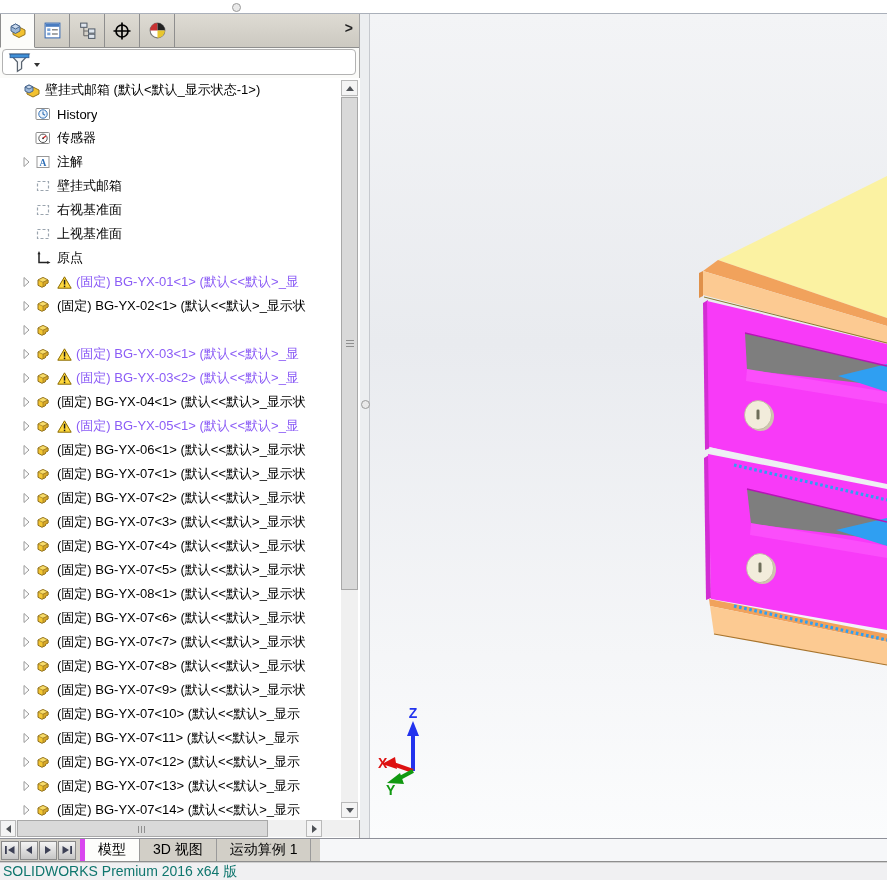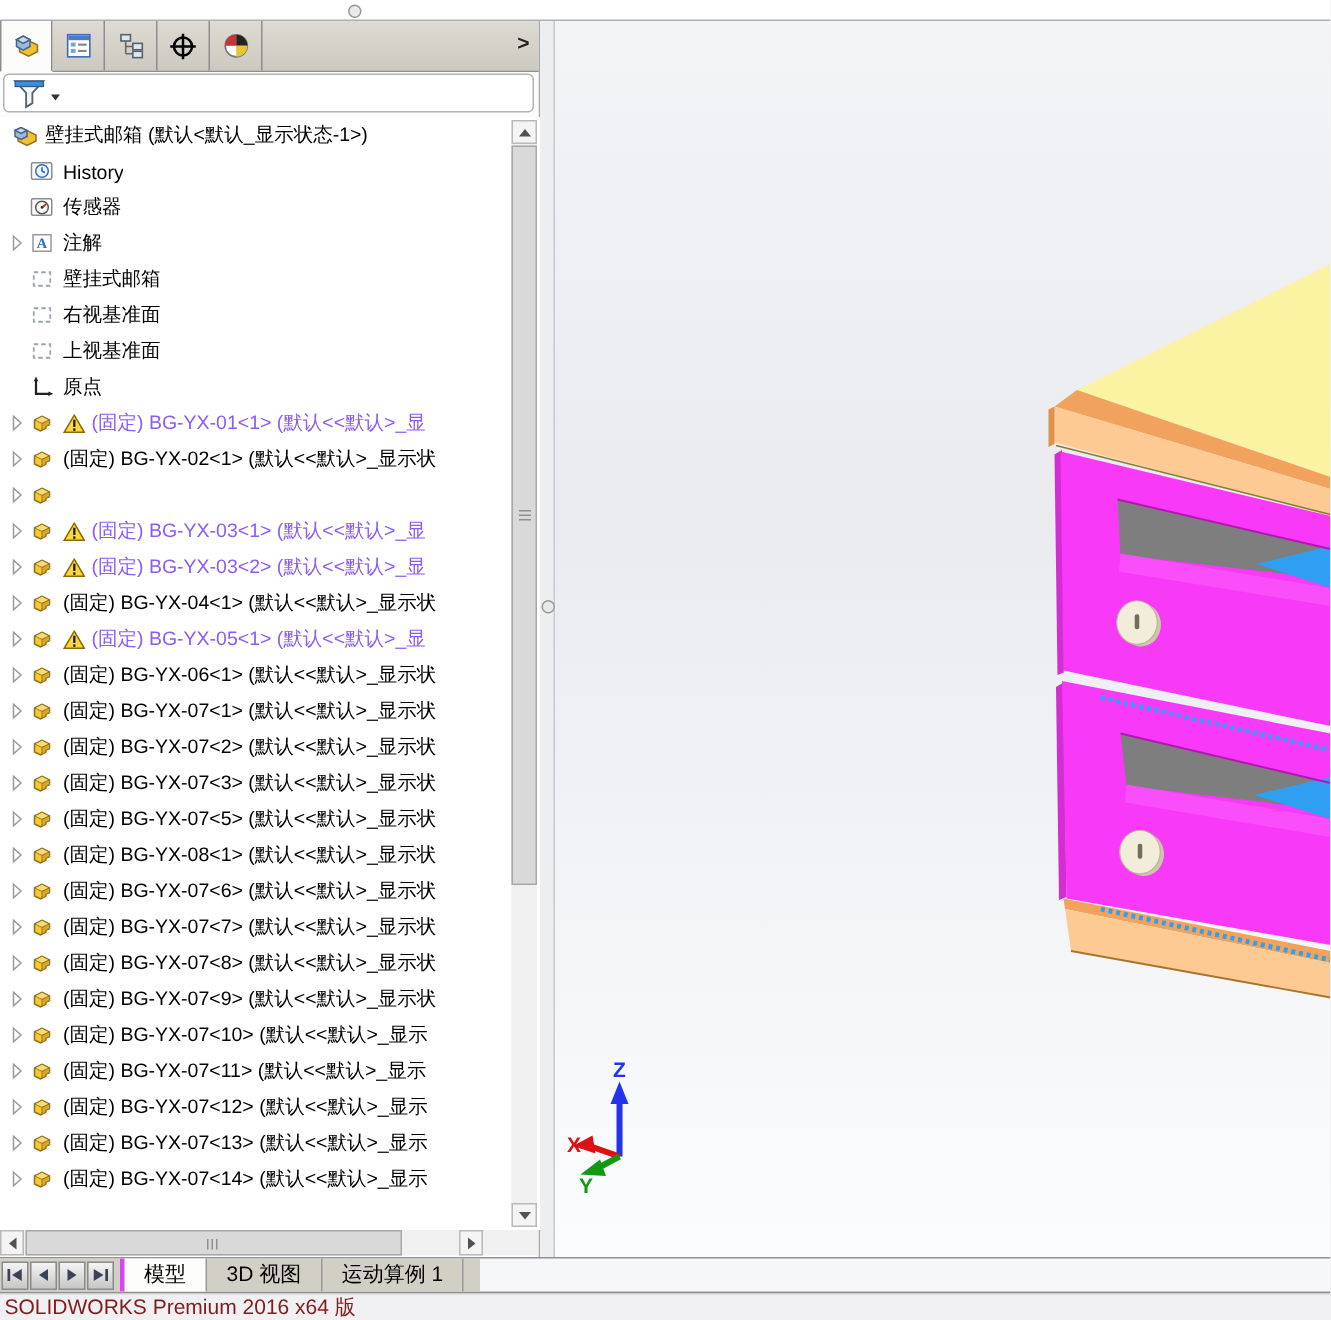--- a/index.html
+++ b/index.html
@@ -17,21 +17,21 @@
   #fm-tabs{height:33px;background:linear-gradient(#dedbd3,#ccc9c1);border-bottom:1px solid #8e8e8e;display:flex;align-items:stretch;position:relative;}
   .fm-tab{width:35px;display:flex;align-items:center;justify-content:center;border-right:1px solid #8e8e8e;box-sizing:border-box;cursor:default;}
   .fm-tab:first-child{border-left:1px solid #8e8e8e;}
   .fm-tab.active{background:#fcfcfa;border-bottom:1px solid #fcfcfa;margin-bottom:-1px;}
   #fm-overflow{position:absolute;right:6px;top:6px;font-weight:bold;font-size:14px;color:#222;}
   
   #filter-row{height:30px;background:#fbfbf9;position:relative;}
   #filter-box{position:absolute;left:2px;top:1px;right:3px;height:26px;background:#fff;border:1px solid #b2b2b2;border-radius:4px;display:flex;align-items:center;padding-left:5px;box-sizing:border-box;}
   #filter-caret{width:0;height:0;border-left:3.5px solid transparent;border-right:3.5px solid transparent;border-top:4px solid #333;margin-left:3px;margin-top:6px;}
   
-  #tree{position:absolute;left:1px;top:64px;width:359px;height:742px;overflow:hidden;background:#fff;}
+  #tree{position:absolute;left:16px;top:64px;width:359px;height:742px;overflow:hidden;background:#fff;}
   .trow{height:24px;display:flex;align-items:center;white-space:nowrap;overflow:hidden;font-size:13px;color:#000;}
   .trow .arrow{width:13px;margin-left:6px;display:flex;align-items:center;flex:none;}
   .trow.lvl0{padding-left:7px;}
   .t-icon{width:17px;height:17px;margin-right:5px;flex:none;display:flex;align-items:center;}
   .warn-icon{width:15px;margin-right:4px;flex:none;display:flex;align-items:center;}
   .t-label{overflow:hidden;}
   .warn-text{color:#8b5cf6;}
   
   .sb-btn{background:#f4f4f4;border:1px solid #b9b9b9;box-sizing:border-box;display:flex;align-items:center;justify-content:center;}
   .tri-up{width:0;height:0;border-left:4px solid transparent;border-right:4px solid transparent;border-bottom:5px solid #4f5257;}
@@ -53,24 +53,24 @@
   
   #splitter{left:360px;top:14px;width:10px;height:824px;background:#eceef0;border-right:1px solid #c6c9ce;box-sizing:border-box;}
   #splitter-grip{position:absolute;left:1px;top:386px;}
   
   #viewport{left:370px;top:14px;width:517px;height:824px;background:linear-gradient(180deg,#f3f4f6 0%,#e9ebef 40%,#f5f6f8 78%,#fbfcfd 100%);overflow:hidden;}
   
   #doc-bar{left:0;top:838px;width:887px;height:24px;background:#f6f7f9;border-top:1px solid #8e9099;border-bottom:1px solid #8e8e8e;box-sizing:border-box;display:flex;}
   #doc-left{width:320px;background:#d2cfc7;display:flex;align-items:center;height:100%;}
   .vcr{width:18px;height:19px;margin:1px 0 1px 1px;background:linear-gradient(#f4f4f4,#c6c6c6);border:1px solid #8a8a8a;box-sizing:border-box;display:flex;align-items:center;justify-content:center;}
   .doc-tab{height:100%;display:flex;align-items:center;padding:0 13px;font-size:14px;color:#000;border-right:1px solid #9a9a9a;box-sizing:border-box;}
-  .doc-tab.active{background:#fdfdfb;border-left:3px solid #d946ef;font-weight:normal;}
+  .doc-tab.active{background:#fdfdfb;border-left:5px solid #d946ef;font-weight:normal;}
   #doc-first-gap{width:4px;height:100%;}
   
-  #status-bar{left:0;top:862px;width:887px;height:18px;background:#f0f0f2;border-top:1px solid #cfcfcf;box-sizing:border-box;display:flex;align-items:center;font-size:14px;color:#7f1d1d;padding-left:3px;}
+  #status-bar{left:0;top:862px;width:887px;height:18px;background:#f0f0f2;border-top:1px solid #cfcfcf;box-sizing:border-box;display:flex;align-items:center;font-size:14px;color:#0f766e;padding-left:3px;}
   svg{display:block;}
 </style>
 </head>
 <body>
 
 <div id="top-strip" class="abs">
   <div id="top-grip" class="grip-circle"></div>
 </div>
 
 <div id="left-panel" class="abs">
@@ -424,20 +424,36 @@
         </span>
     <span class="t-icon">
           <svg width="16" height="16" viewBox="0 0 16 16">
             <polygon points="3,6 8,3.5 13,6 13,9 10.5,10.2 10.5,11.5 7,13.3 3,11.3" fill="#f4c733" stroke="#8f6f1c"></polygon>
             <polygon points="3,6 8,3.5 13,6 8,8.3" fill="#f8dc6a" stroke="#8f6f1c" stroke-width="0.6"></polygon>
             <polygon points="8,8.3 13,6 13,9 10.5,10.2 10.5,11.5 8,12.8" fill="#d9a92a" stroke="#8f6f1c" stroke-width="0.6"></polygon>
           </svg>
         </span>
 
     <span class="t-label">(固定) BG-YX-07&lt;3&gt; (默认&lt;&lt;默认&gt;_显示状</span>
+  </div>
+      <div class="trow lvl1">
+    <span class="arrow">
+          <svg width="9" height="12" viewBox="0 0 8 12">
+            <polygon points="1.5,1.5 6.5,6 1.5,10.5" fill="#fdfdfd" stroke="#9b9b9b"></polygon>
+          </svg>
+        </span>
+    <span class="t-icon">
+          <svg width="16" height="16" viewBox="0 0 16 16">
+            <polygon points="3,6 8,3.5 13,6 13,9 10.5,10.2 10.5,11.5 7,13.3 3,11.3" fill="#f4c733" stroke="#8f6f1c"></polygon>
+            <polygon points="3,6 8,3.5 13,6 8,8.3" fill="#f8dc6a" stroke="#8f6f1c" stroke-width="0.6"></polygon>
+            <polygon points="8,8.3 13,6 13,9 10.5,10.2 10.5,11.5 8,12.8" fill="#d9a92a" stroke="#8f6f1c" stroke-width="0.6"></polygon>
+          </svg>
+        </span>
+
+    <span class="t-label">(固定) BG-YX-07&lt;4&gt; (默认&lt;&lt;默认&gt;_显示状</span>
   </div>
       <div class="trow lvl1">
     <span class="arrow">
           <svg width="9" height="12" viewBox="0 0 8 12">
             <polygon points="1.5,1.5 6.5,6 1.5,10.5" fill="#fdfdfd" stroke="#9b9b9b"></polygon>
           </svg>
         </span>
     <span class="t-icon">
           <svg width="16" height="16" viewBox="0 0 16 16">
             <polygon points="3,6 8,3.5 13,6 13,9 10.5,10.2 10.5,11.5 7,13.3 3,11.3" fill="#f4c733" stroke="#8f6f1c"></polygon>

